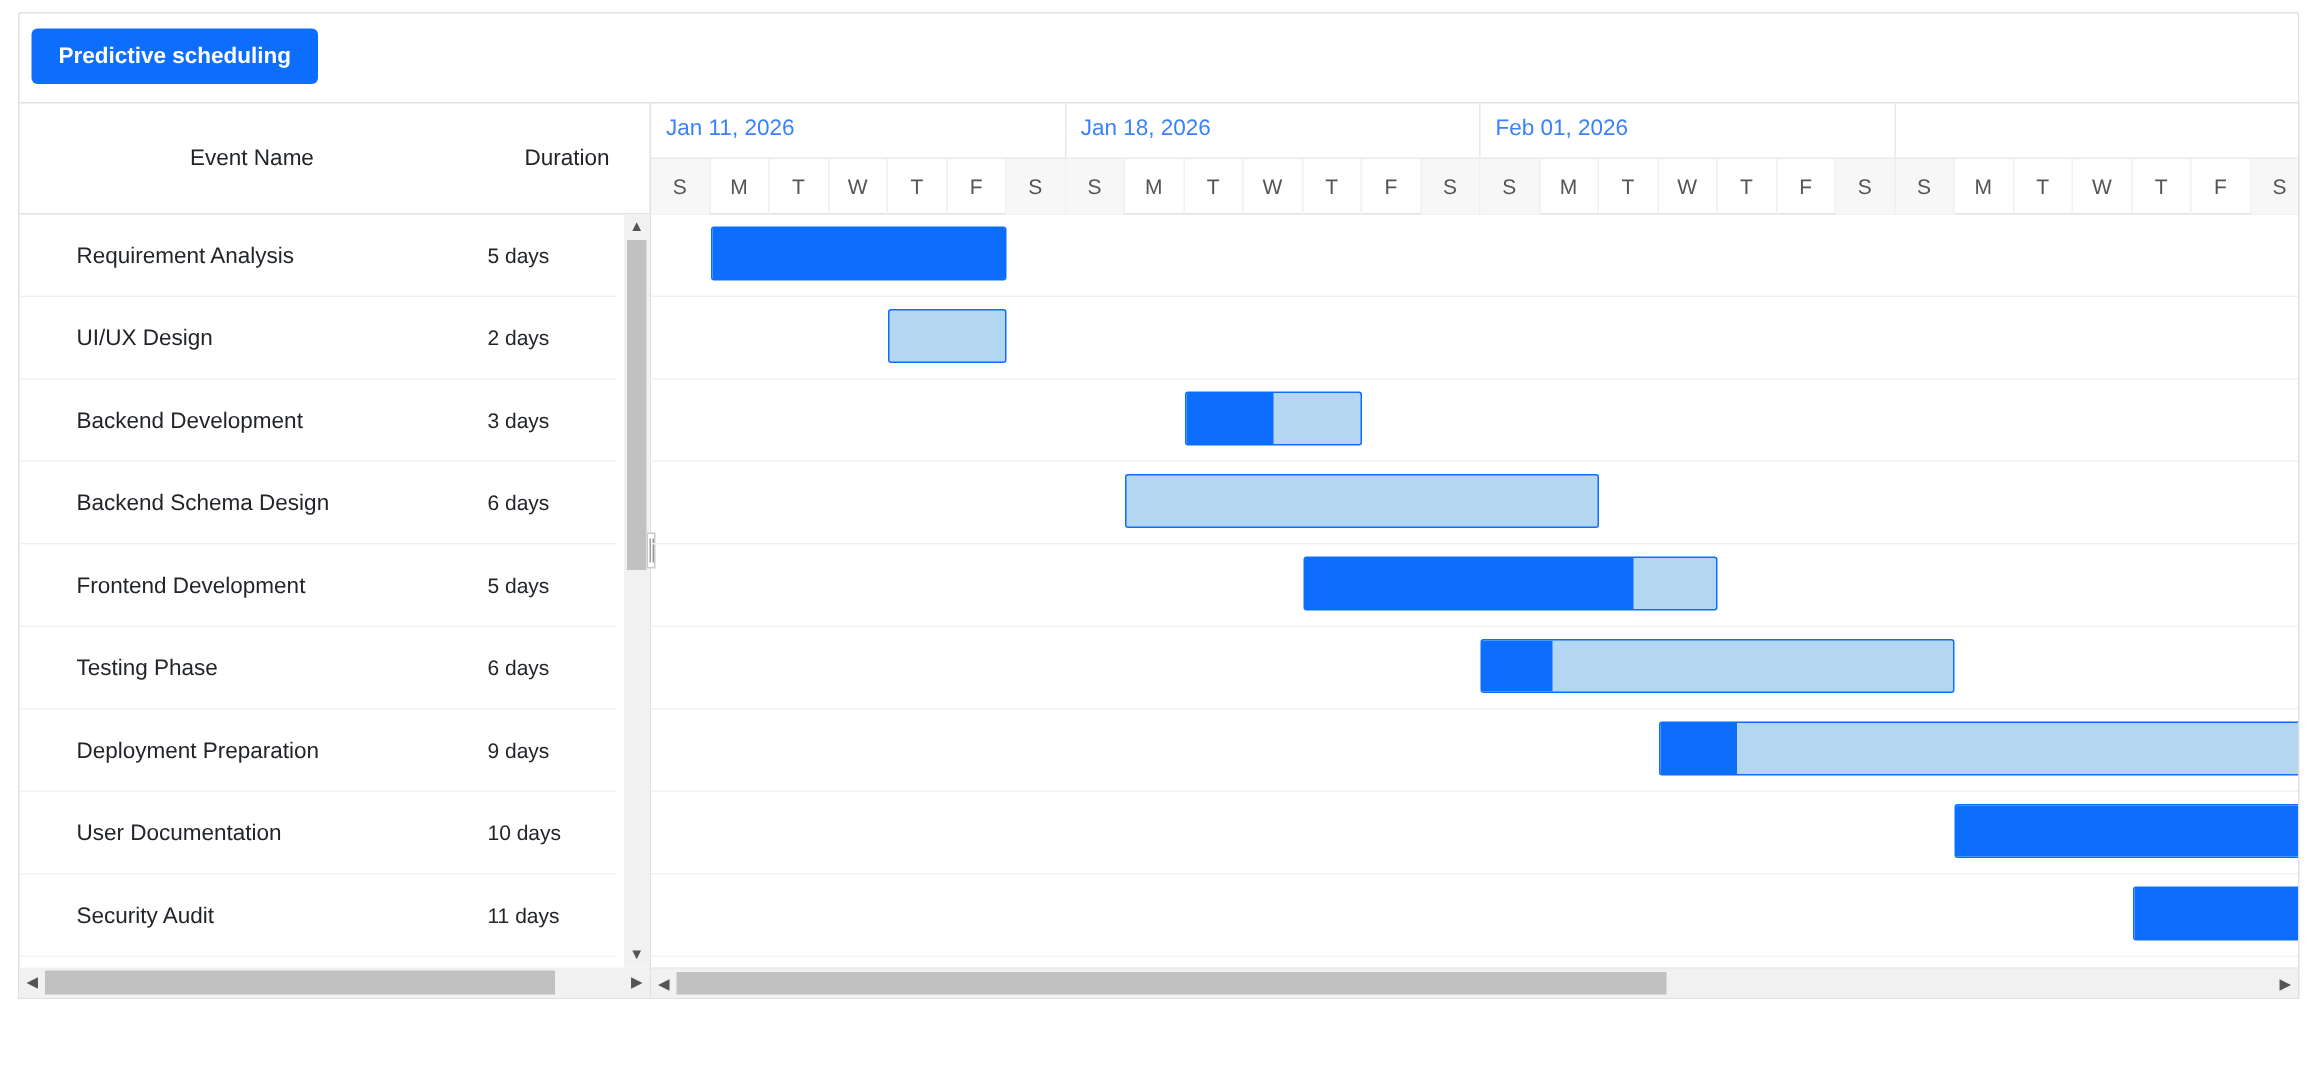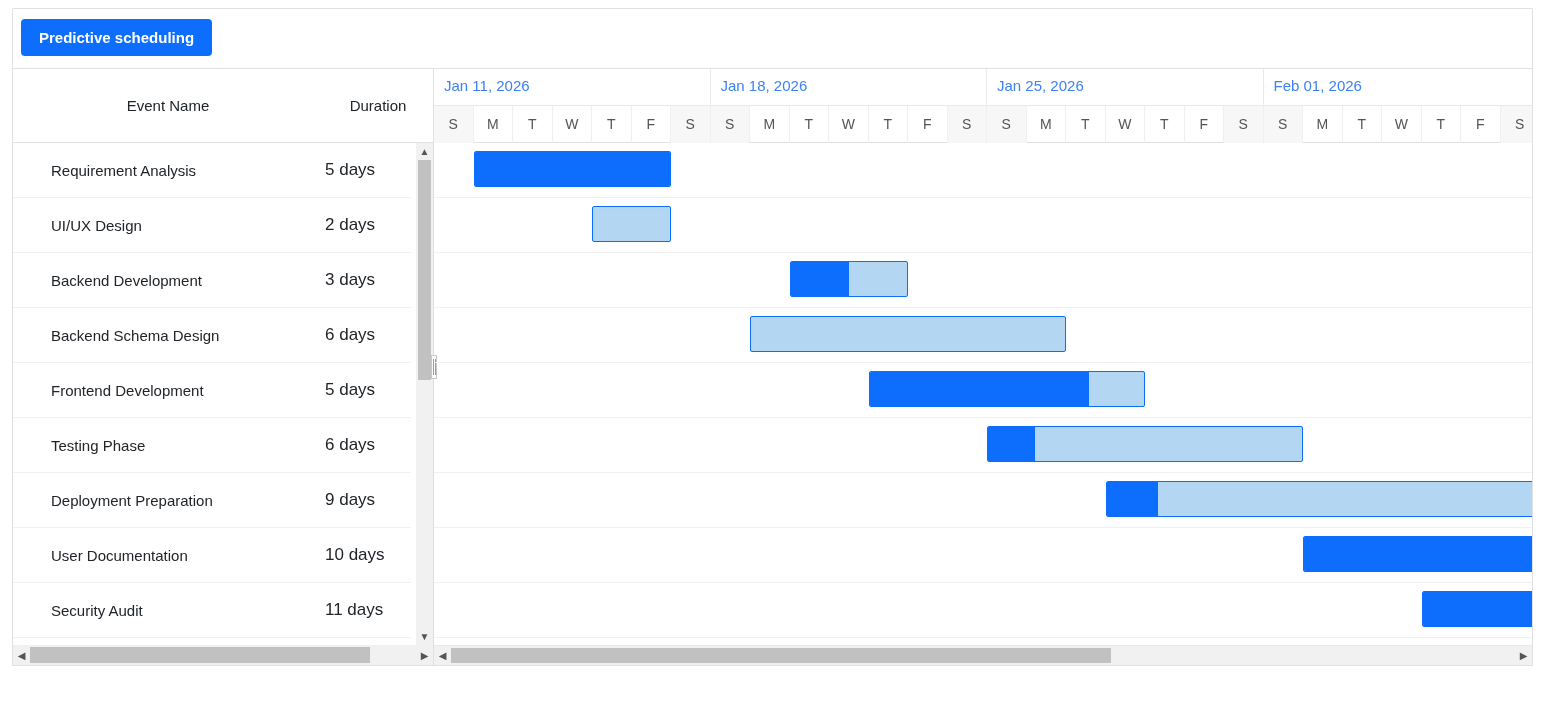--- a/index.html
+++ b/index.html
@@ -16,21 +16,21 @@
   
   .left-pane { width:421px; flex:0 0 421px; display:flex; flex-direction:column; border-right:1px solid #e0e0e0; position:relative; }
   .left-header { display:flex; height:74px; border-bottom:1px solid #e0e0e0; align-items:center;text-align:center; }
   .lh-col { padding:0 12px; font-size:15px; }
   .lh-name { width:310px; flex:0 0 310px; }
   .lh-dur { flex:1; }
   .left-body { position:relative; flex:1; overflow:hidden; }
   .grid-rows { position:absolute; left:0; top:0; width:398px; }
   .grid-row { display:flex; align-items:center; height:55px; border-bottom:1px solid #f1f1f1; }
   .gr-name { width:310px; flex:0 0 310px; padding-left:38px; font-size:15px; }
-  .gr-dur { flex:1; padding-left:2px; font-size:17px; }
+  .gr-dur { flex:1; padding-left:2px; font-size:14px; }
   
   .v-scroll { position:absolute; right:0; top:0; bottom:20px; width:17px; background:#f1f1f1; display:flex; flex-direction:column; }
   .v-arrow { height:17px; display:flex; align-items:center; justify-content:center; font-size:10px; color:#555; cursor:pointer; }
   .v-track { flex:1; position:relative; }
   .v-thumb { position:absolute; left:2px; right:2px; top:0; height:220px; background:#c1c1c1; border-radius:0; }
   
   .h-scroll-left { position:absolute; left:0; right:0; bottom:0; height:20px; background:#f1f1f1; display:flex; }
   .h-arrow { width:17px; display:flex; align-items:center; justify-content:center; font-size:10px; color:#555; cursor:pointer; }
   .h-track { flex:1; position:relative; }
   .h-thumb-left { position:absolute; top:2px; bottom:2px; left:0; width:340px; background:#c1c1c1; }
@@ -128,21 +128,20 @@
 
   <div class="splitter">
     <div class="splitter-grip"></div>
   </div>
 
   <div class="right-pane">
     <div class="time-header">
       <div class="week-row" id="week-row">
             <div class="week-cell" style="width: 276.5px;">Jan 11, 2026</div>
             <div class="week-cell" style="width: 276.5px;">Jan 18, 2026</div>
-            <div class="week-cell" style="width: 276.5px;">Jan 25, 2026</div>
             <div class="week-cell" style="width: 276.5px;">Feb 01, 2026</div>
           </div>
       <div class="day-row" id="day-row">
             <div class="day-cell wknd">S</div>
             <div class="day-cell">M</div>
             <div class="day-cell">T</div>
             <div class="day-cell">W</div>
             <div class="day-cell">T</div>
             <div class="day-cell">F</div>
             <div class="day-cell wknd">S</div>

